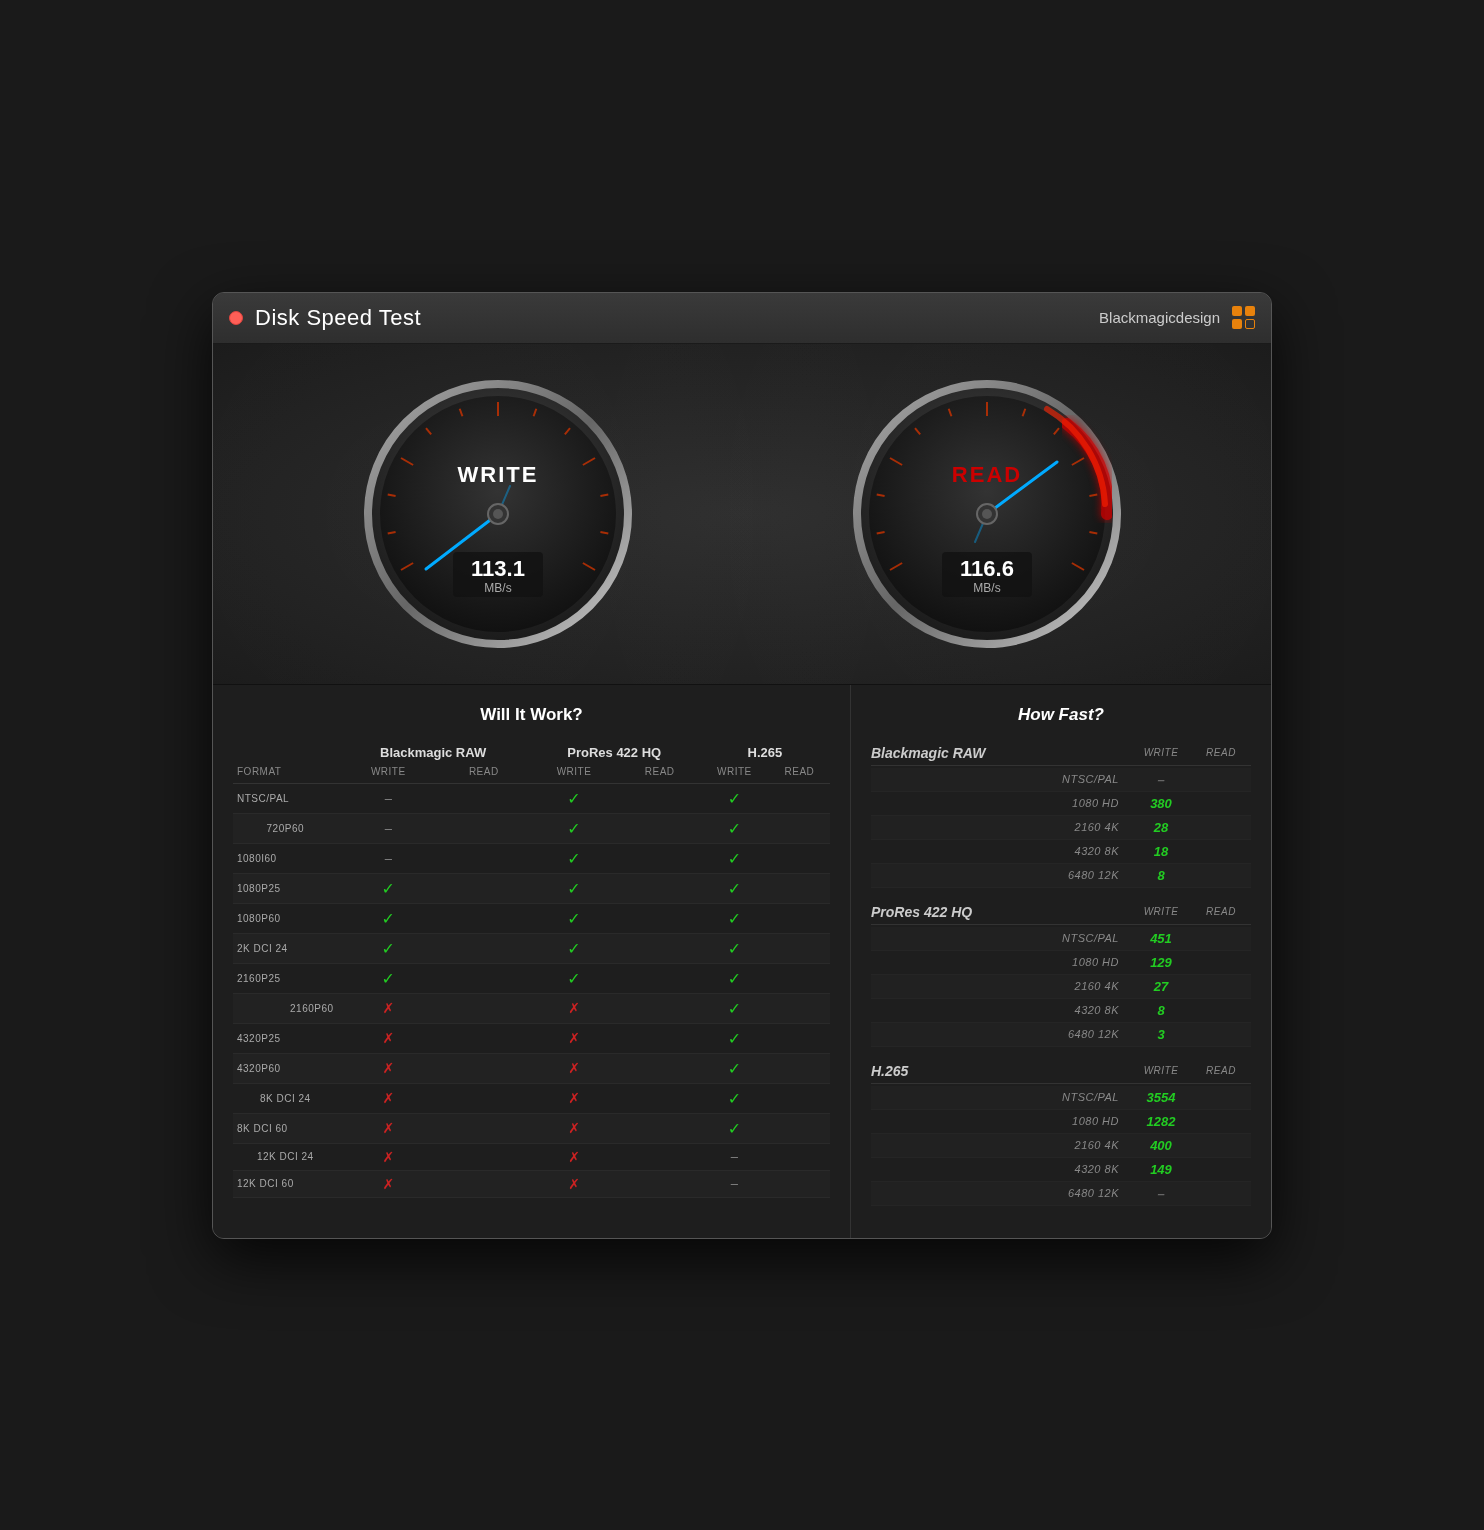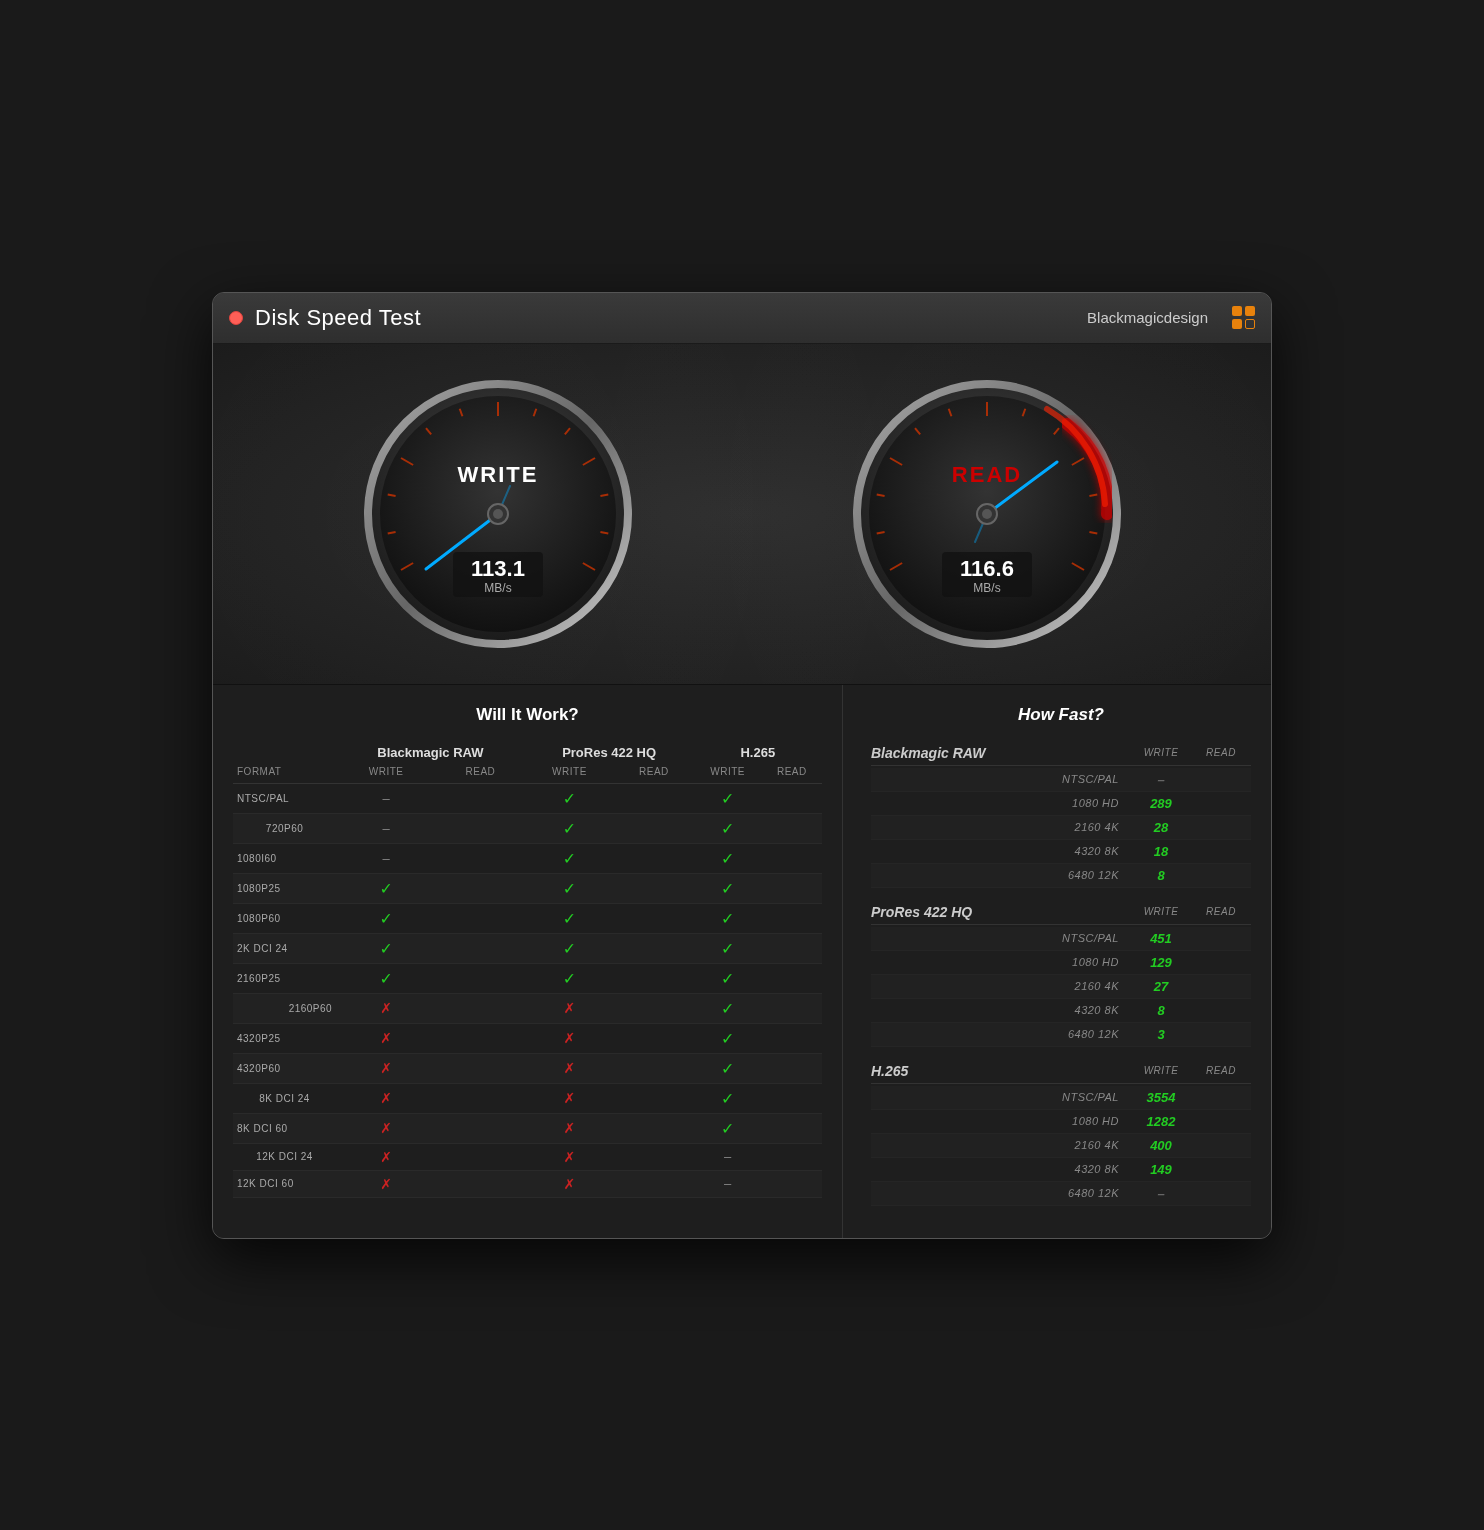--- a/index.html
+++ b/index.html
@@ -43,21 +43,21 @@
     }
     .app-title {
       color: #fff;
       font-size: 22px;
       font-weight: 300;
       letter-spacing: 0.5px;
     }
     .brand-logo {
       display: flex;
       align-items: center;
-      gap: 24px;
+      gap: 12px;
     }
     .brand-name {
       color: #ccc;
       font-size: 15px;
       font-weight: 400;
     }
     .brand-dots {
       display: grid;
       grid-template-columns: 1fr 1fr;
       gap: 3px;
@@ -150,21 +150,20 @@
       color: #fff;
       font-size: 28px;
       font-weight: 700;
       letter-spacing: 1px;
     }
 
     
     .tables-section {
       display: flex;
       background: #1e1e1e;
-      gap: 8px;
     }
     .will-it-work {
       flex: 1;
       padding: 20px;
       border-right: 1px solid #333;
     }
     .how-fast {
       flex: 0 0 420px;
       padding: 20px;
       font-style: italic;
@@ -577,21 +576,21 @@
     <span class="fast-col-label">WRITE</span>
     <span class="fast-col-label">READ</span>
   </div>
             <div class="fast-row">
       <span class="fast-format">NTSC/PAL</span>
       <span class="fast-val dash-val">–</span>
       <span class="fast-val dash-val"></span>
     </div>
             <div class="fast-row">
       <span class="fast-format">1080 HD</span>
-      <span class="fast-val write">289</span>
+      <span class="fast-val write">380</span>
       <span class="fast-val dash-val"></span>
     </div>
             <div class="fast-row">
       <span class="fast-format">2160 4K</span>
       <span class="fast-val write">28</span>
       <span class="fast-val dash-val"></span>
     </div>
             <div class="fast-row">
       <span class="fast-format">4320 8K</span>
       <span class="fast-val write">18</span>

